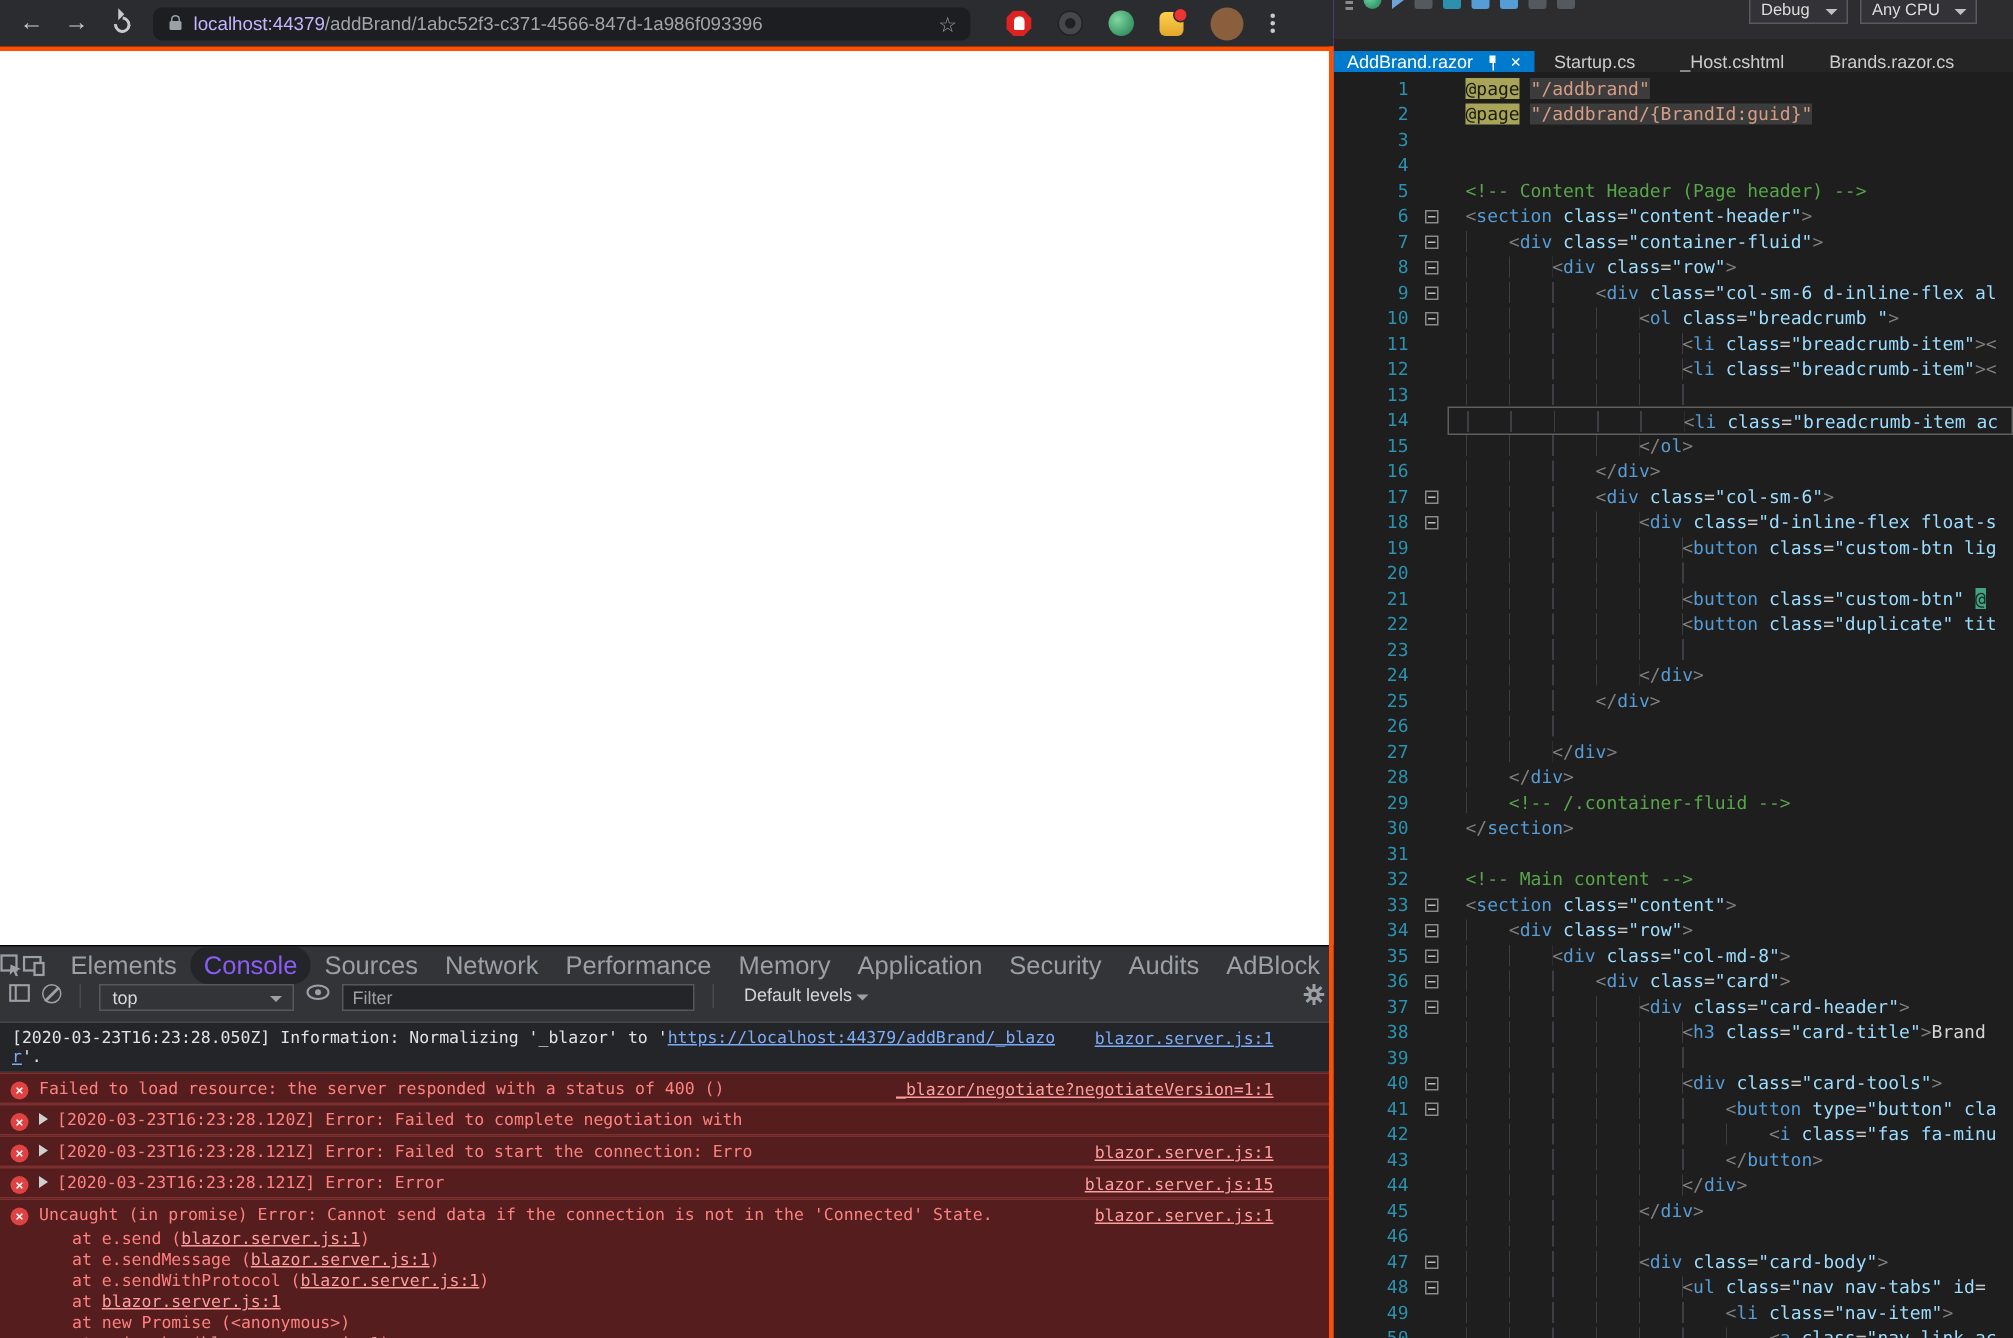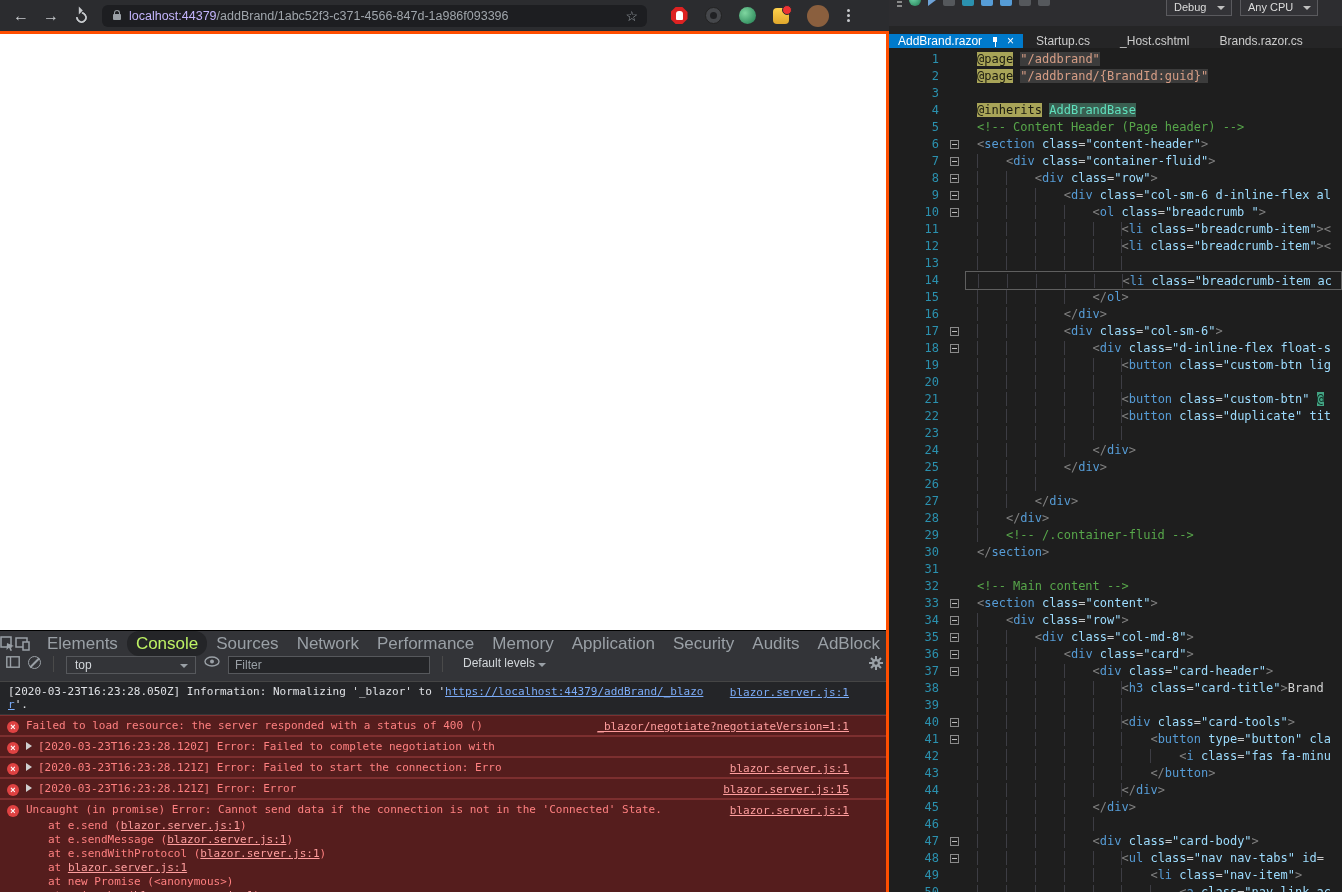--- a/index.html
+++ b/index.html
@@ -51,40 +51,40 @@
 
   .page-blank { position:absolute; left:0; top:34px; right:0; height:596px; background:#ffffff; }
 
   
   .devtools { position:absolute; left:0; top:630px; right:0; bottom:0; background:#242528;
               border-top:1px solid #000; }
   .dt-tabbar { height:25px; background:#333438; display:flex; align-items:center; }
   .dt-icobtn { width:26px; height:25px; display:flex; align-items:center; justify-content:center; }
   .dt-sep { width:1px; height:16px; background:#4a4a4a; margin:0 4px; }
   .dt-tab { padding:0 9px; line-height:25px; font-size:17px; color:#9aa0a6; white-space:nowrap; }
-  .dt-tab.active { background:#242528; color:#bef264;border-radius:12px; }
+  .dt-tab.active { background:#242528; color:#8b5cf6;border-radius:12px; }
   .dt-right { margin-left:auto; display:flex; align-items:center; gap:10px; padding-right:8px; }
   .badge { display:flex; align-items:center; gap:3px; }
   .badge-x { width:13px; height:13px; border-radius:50%; background:#df4242; color:#fff;
              font:bold 9px/13px "Liberation Sans", sans-serif; text-align:center; }
   .badge-n { color:#ef8a80; font-size:12px; }
   .dt-dots { display:flex; flex-direction:column; gap:2px; }
   .dt-dots i { width:3px; height:3px; border-radius:50%; background:#9aa0a6; }
   .dt-close { color:#9aa0a6; font-size:14px; }
 
   .dt-toolbar { height:26px; background:#333438; border-bottom:1px solid #454545;
                 display:flex; font-size:12px; color:#b6bcc2; padding:0 6px; gap:8px; }
   .nosym { width:13px; height:13px; border:1.5px solid #9aa0a6; border-radius:50%; position:relative; }
   .nosym::after { content:""; position:absolute; left:-1px; top:4.5px; width:13px; height:1.5px;
                   background:#9aa0a6; transform:rotate(-45deg); }
   .dd { border:1px solid #56585c; height:18px; line-height:16px; padding:0 20px 0 8px; position:relative;
         min-width:130px; color:#d3d7db; }
   .dd::after, .lvl::after { content:""; position:absolute; right:7px; top:7px; border:4px solid transparent;
         border-top-color:#9aa0a6; }
-  .filter-input { width:202px; height:18px; background:#242528; border:1px solid #56585c;
+  .filter-input { width:235px; height:18px; background:#242528; border:1px solid #56585c;
         color:#d3d7db; font:12px "Liberation Sans", sans-serif; padding:0 6px; }
   .filter-input::placeholder { color:#9aa0a6; }
   .lvl { position:relative; padding:0 18px 0 8px; color:#d3d7db; }
   .dt-gear { margin-left:auto; }
 
   .dt-console { height:211px; overflow:hidden; background:#242528;
                 font:11px/13px "DejaVu Sans Mono", monospace; color:#dfe1e5; }
   .crow { position:relative; padding:3px 170px 3px 26px; border-bottom:1px solid rgba(255,255,255,0.08);
           min-height:19px; }
   .crow.info { padding-left:8px; }
@@ -335,21 +335,20 @@
             <span class="codetxt"><span class="s-rk">@page</span><span class="s-sp"> </span><span class="s-rs">"/addbrand/{BrandId:guid}"</span></span>
           </div>
           <div class="cl">
             <span class="ln">3</span>
             <span class="fold"></span>
             <span class="codetxt"></span>
           </div>
           <div class="cl">
             <span class="ln">4</span>
             <span class="fold"></span>
-            <span class="codetxt"><span class="s-rk">@inherits</span><span class="s-sp"> </span><span class="s-rc">AddBrandBase</span></span>
           </div>
           <div class="cl">
             <span class="ln">5</span>
             <span class="fold"></span>
             <span class="codetxt"><span class="s-cm">&lt;!-- Content Header (Page header) --&gt;</span></span>
           </div>
           <div class="cl">
             <span class="ln">6</span>
             <span class="fold">
               <span class="foldbox"></span>

